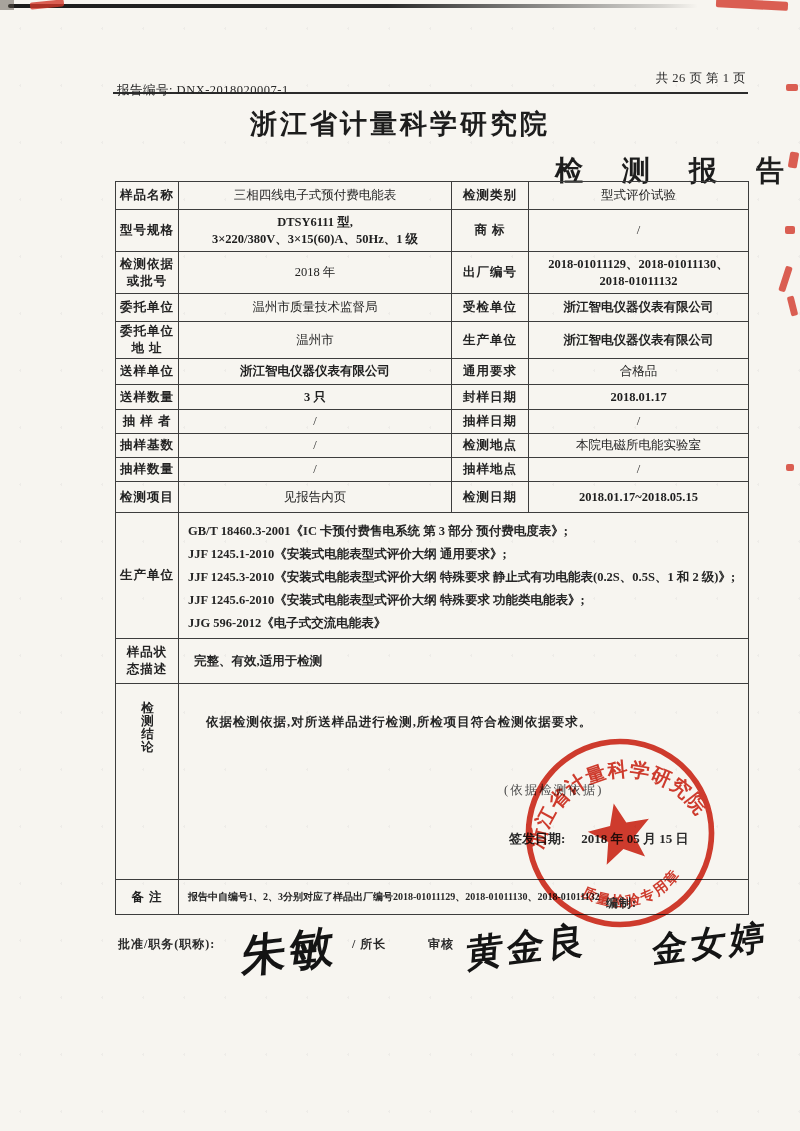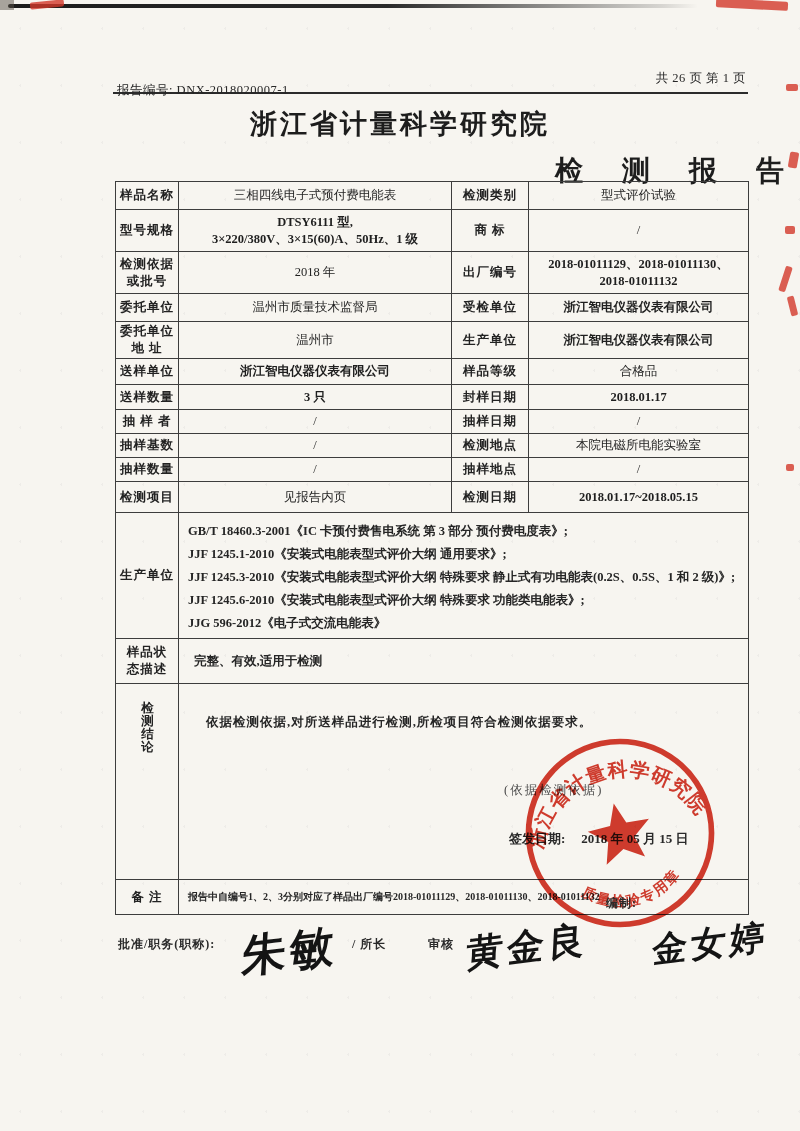--- a/index.html
+++ b/index.html
@@ -140,21 +140,21 @@
     <tr style="height:37px">
       <td class="lbl">委托单位
 地   址</td>
       <td class="val">温州市</td>
       <td class="lbl">生产单位</td>
       <td class="val" style="font-weight:bold">浙江智电仪器仪表有限公司</td>
     </tr>
     <tr style="height:26px">
       <td class="lbl">送样单位</td>
       <td class="val" style="font-weight:bold">浙江智电仪器仪表有限公司</td>
-      <td class="lbl">样品等级</td>
+      <td class="lbl">通用要求</td>
       <td class="val">合格品</td>
     </tr>
     <tr style="height:25px">
       <td class="lbl">送样数量</td>
       <td class="val" style="font-weight:bold">3 只</td>
       <td class="lbl">封样日期</td>
       <td class="val" style="font-weight:bold">2018.01.17</td>
     </tr>
     <tr style="height:24px">
       <td class="lbl">抽 样 者</td>

